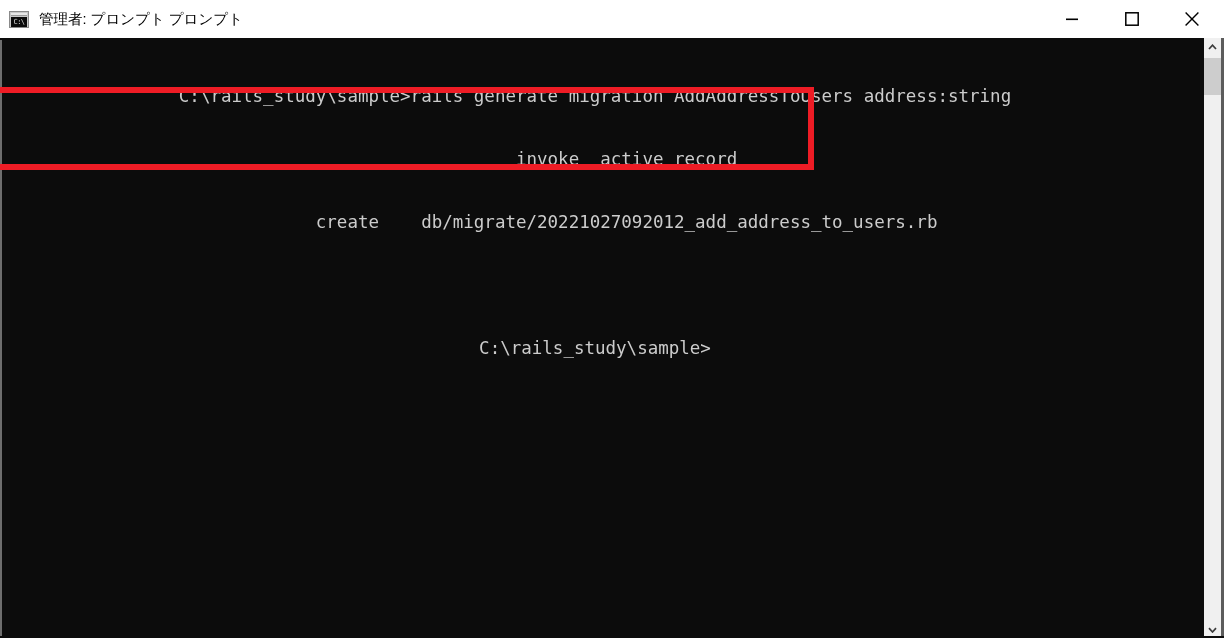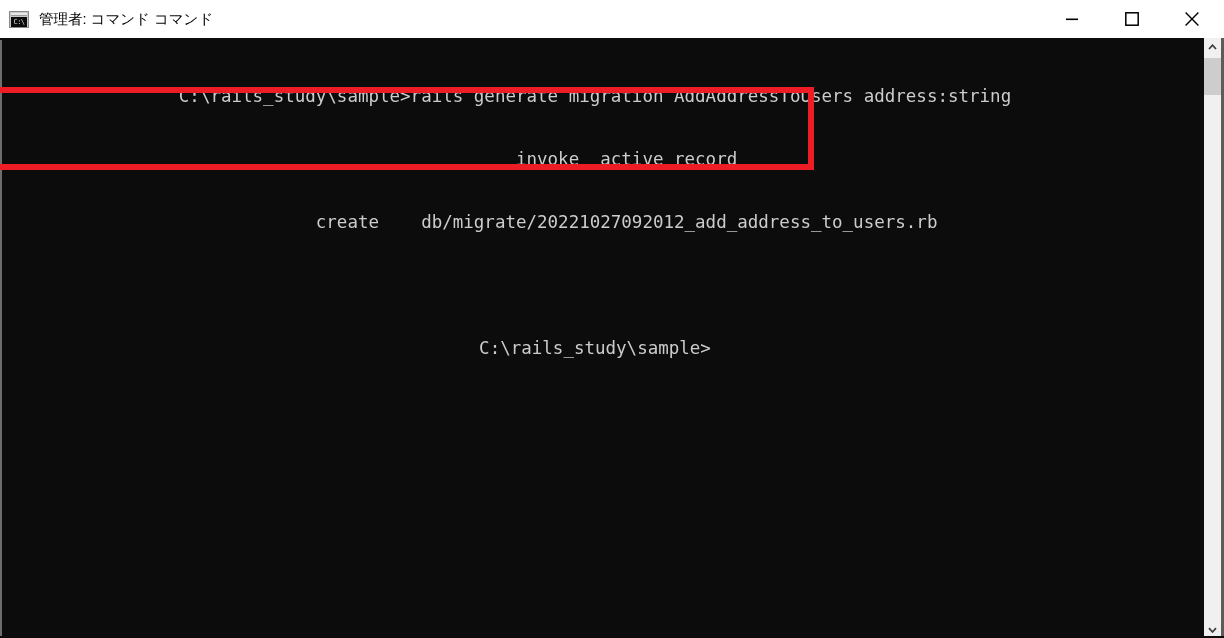--- a/index.html
+++ b/index.html
@@ -194,21 +194,21 @@
 <body>
 
 <div class="window">
 
   <div class="titlebar">
     <div class="title-left">
       <div class="cmd-icon">
         <div class="bar"></div>
         <div class="screen">C:\</div>
       </div>
-      <div class="title-text">管理者: コマンド コマンド</div>
+      <div class="title-text">管理者: プロンプト プロンプト</div>
     </div>
     <div class="win-controls">
       <div class="win-btn">
         <svg width="12" height="12" viewBox="0 0 12 12">
           <rect x="0" y="5.5" width="12" height="1.6" fill="#000000"></rect>
         </svg>
       </div>
       <div class="win-btn">
         <svg width="14" height="14" viewBox="0 0 14 14">
           <rect x="0.8" y="0.8" width="12.4" height="12.4" fill="none" stroke="#000000" stroke-width="1.5"></rect>

